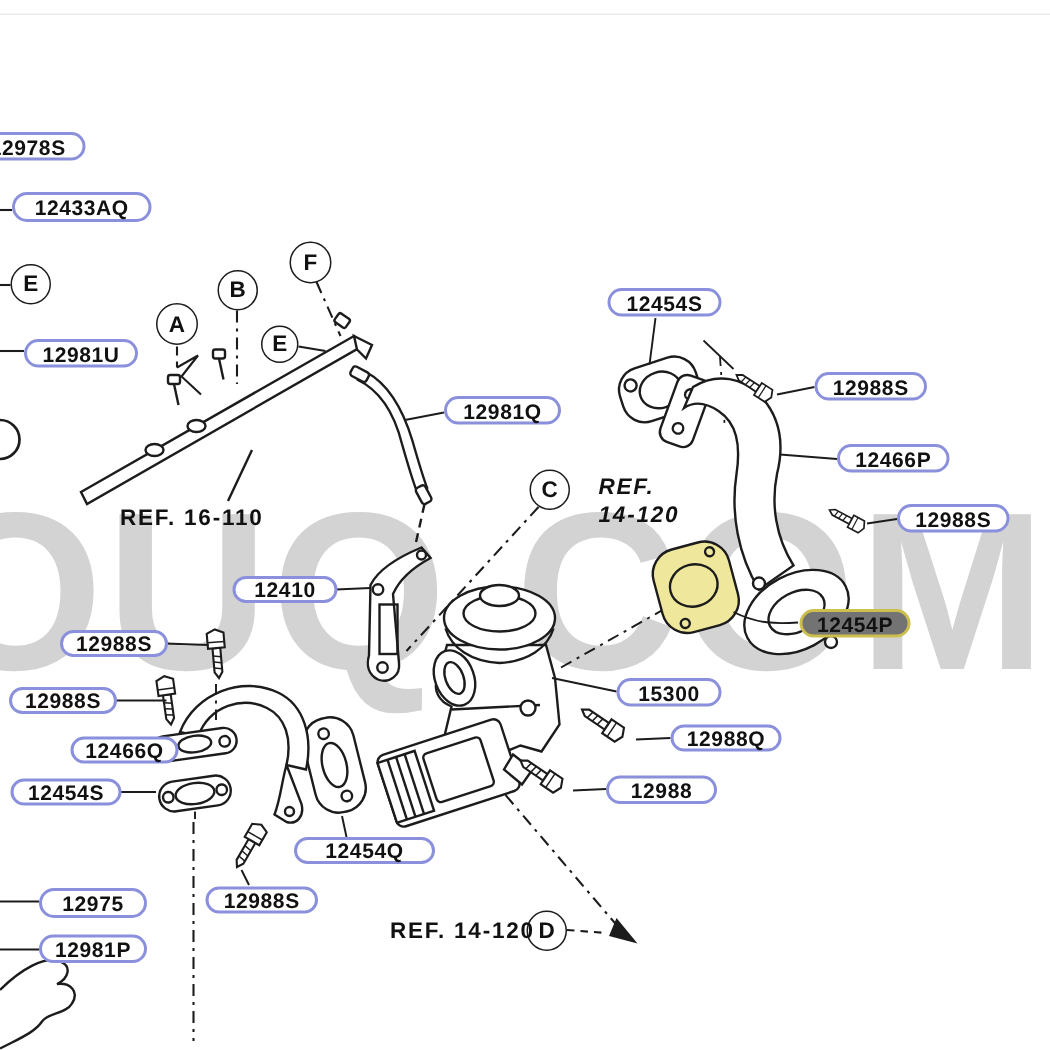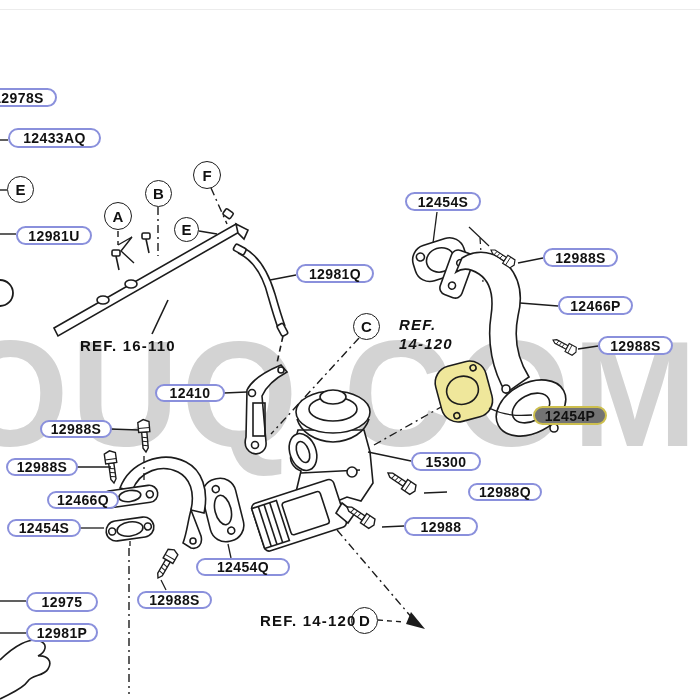--- a/index.html
+++ b/index.html
@@ -219,21 +219,21 @@
   <div class="pill" style="left:405px;top:192px;width:76px;height:19px;">12454S</div>
   <div class="pill" style="left:543px;top:248px;width:75px;height:19px;">12988S</div>
   <div class="pill" style="left:558px;top:296px;width:75px;height:19px;">12466P</div>
   <div class="pill" style="left:598px;top:336px;width:75px;height:19px;">12988S</div>
   <div class="pill hl" style="left:533px;top:406px;width:74px;height:19px;">12454P</div>
   <div class="pill" style="left:155px;top:384px;width:70px;height:18px;">12410</div>
   <div class="pill" style="left:40px;top:420px;width:72px;height:18px;">12988S</div>
   <div class="pill" style="left:6px;top:458px;width:72px;height:18px;">12988S</div>
   <div class="pill" style="left:411px;top:452px;width:70px;height:19px;">15300</div>
   <div class="pill" style="left:7px;top:491px;width:72px;height:18px;margin-left:40px;">12466Q</div>
-  <div class="pill" style="left:447px;top:483px;width:74px;height:18px;margin-left:21px;">12988Q</div>
+  <div class="pill" style="left:447px;top:483px;width:74px;height:18px;">12988Q</div>
   <div class="pill" style="left:7px;top:519px;width:74px;height:18px;">12454S</div>
   <div class="pill" style="left:404px;top:517px;width:74px;height:19px;text-align:center;">12988</div>
   <div class="pill" style="left:196px;top:558px;width:94px;height:18px;">12454Q</div>
   <div class="pill" style="left:137px;top:591px;width:75px;height:18px;">12988S</div>
   <div class="pill" style="left:26px;top:592px;width:72px;height:20px;">12975</div>
   <div class="pill" style="left:26px;top:623px;width:72px;height:19px;">12981P</div>
 
   <div class="callout" style="left:7px;top:176px;width:27px;height:27px;">E</div>
   <div class="callout" style="left:104px;top:202px;width:28px;height:28px;">A</div>
   <div class="callout" style="left:145px;top:180px;width:27px;height:27px;">B</div>

